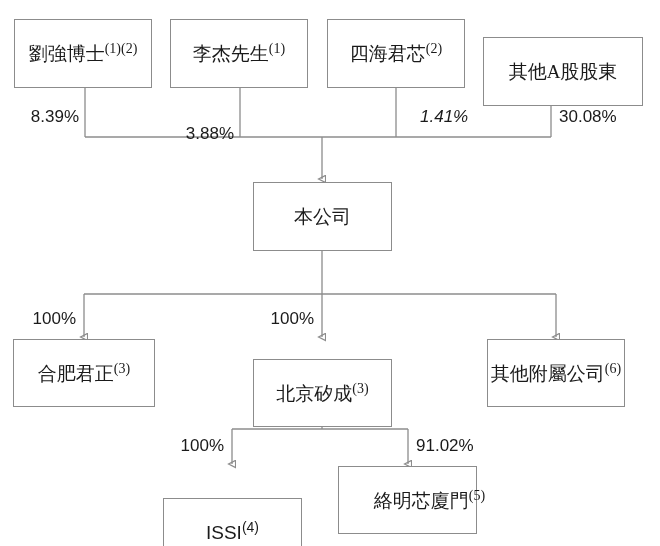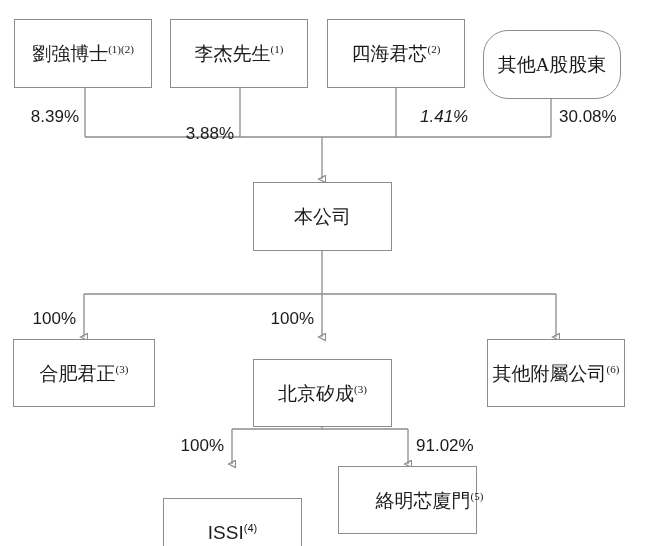--- a/index.html
+++ b/index.html
@@ -28,21 +28,21 @@
     text-align: center;
   }
   .node-label {
     font-family: "Liberation Serif", serif;
     font-size: 19px;
     color: #1a1a1a;
     line-height: 1;
     white-space: nowrap;
   }
   .node-label .sup {
-    font-size: 11px;
+    font-size: 14px;
     vertical-align: super;
     line-height: 0;
   }
   .node-label.latin {
     font-family: "Liberation Sans", sans-serif;
     font-size: 19px;
   }
   .pct {
     position: absolute;
     font-family: "Liberation Sans", sans-serif;
@@ -111,21 +111,21 @@
   </div>
 
   <div class="node" style="left:170px; top:19px; width:138px; height:69px;">
     <span class="node-label"><span>李杰先生</span><span class="sup">(1)</span></span>
   </div>
 
   <div class="node" style="left:327px; top:19px; width:138px; height:69px;">
     <span class="node-label"><span>四海君芯</span><span class="sup">(2)</span></span>
   </div>
 
-  <div class="node" style="left:483px; top:30px; width:138px; height:69px;border-radius:25px;">
+  <div class="node" style="left:483px; top:37px; width:160px; height:69px;">
     <span class="node-label"><span>其他A股股東</span><span class="sup"></span></span>
   </div>
 
   <div class="pct right-align" style="left:5px; top:108px; width:74px;">8.39%</div>
   <div class="pct right-align" style="left:160px; top:108px; width:74px;margin-top:17px;">3.88%</div>
   <div class="pct" style="left:420px; top:108px;font-style:italic;">1.41%</div>
   <div class="pct" style="left:559px; top:108px;">30.08%</div>
 
   <div class="node" style="left:253px; top:182px; width:139px; height:69px;">
     <span class="node-label"><span>本公司</span><span class="sup"></span></span>

